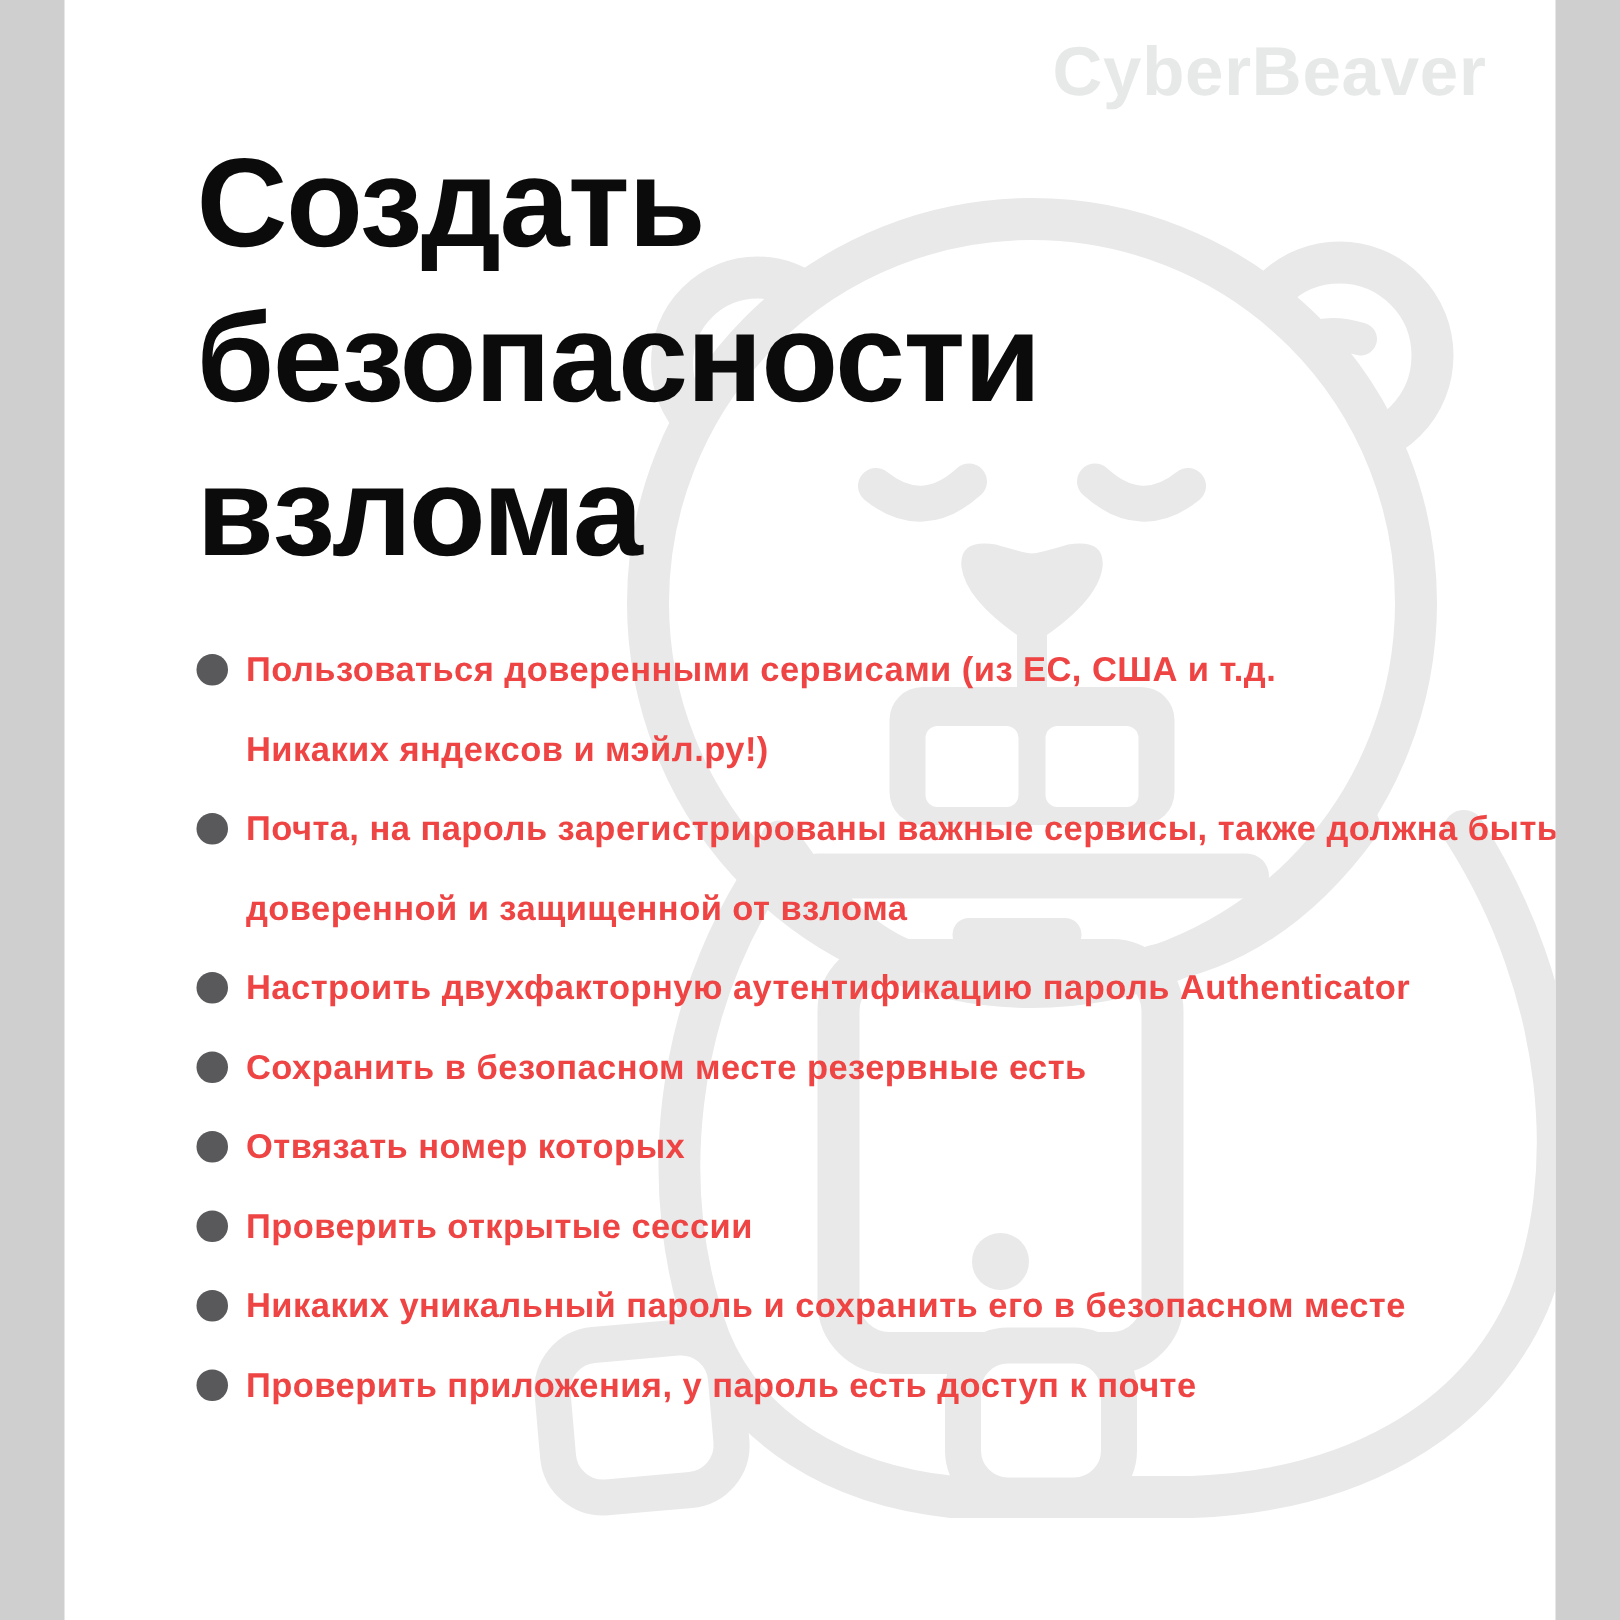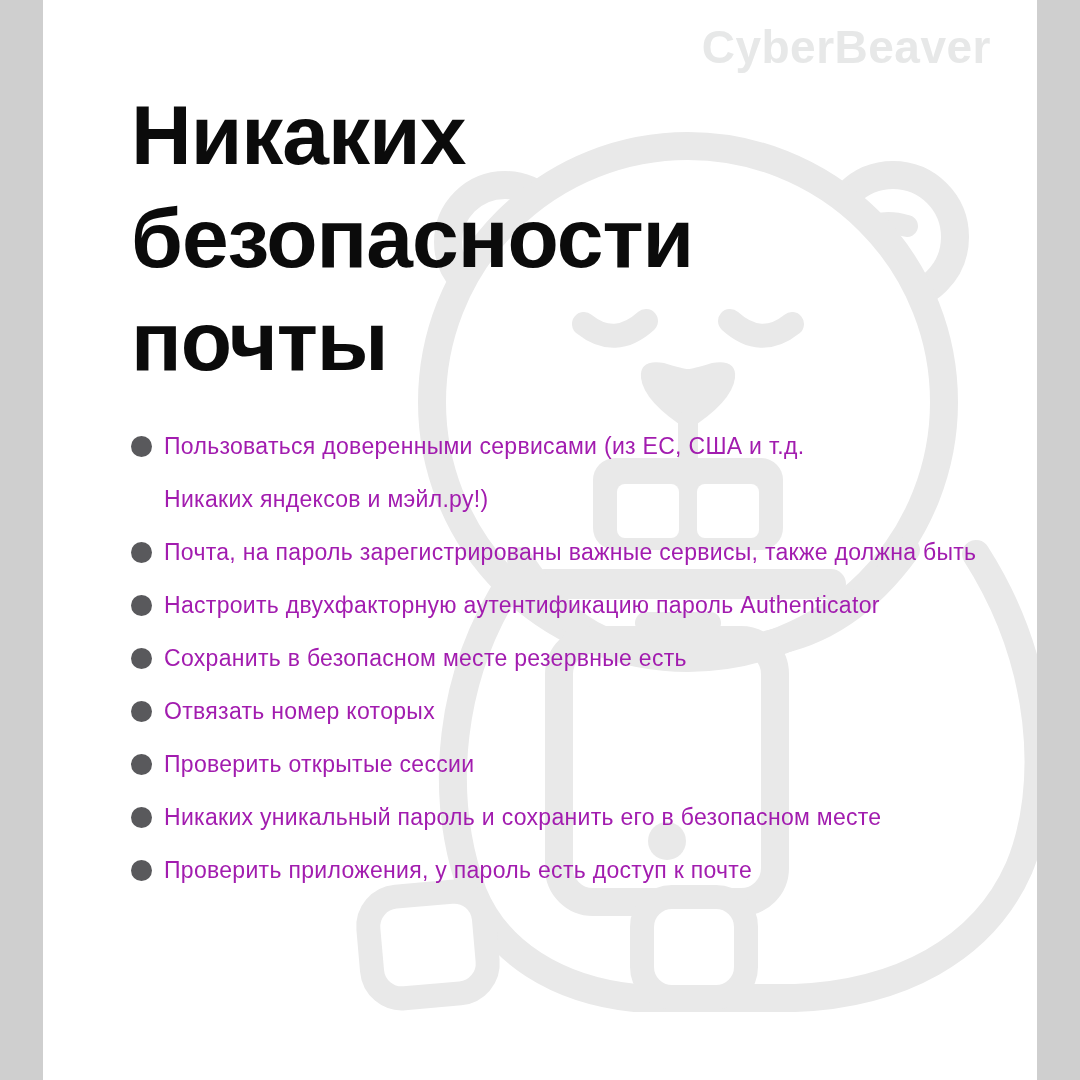--- a/index.html
+++ b/index.html
@@ -57,23 +57,23 @@
     border-radius: 50%;
     background: #59595c;
     margin-top: 16px;
     margin-right: 12px;
   }
   .rule-lines { min-width: 0; }
   .rule-line {
     height: 53px;
     line-height: 53px;
     font-size: 23px;
-    font-weight: normal;
+    font-weight: bold;
     letter-spacing: 0.3px;
-    color: #a21caf;
+    color: #ef4444;
     white-space: nowrap;
   }
 </style>
 </head>
 <body>
 
 <div class="canvas">
 
   <svg class="beaver-svg" viewBox="0 0 1080 1080" aria-hidden="true">
     <g stroke="#e9e9e9" stroke-width="28" fill="none" stroke-linecap="round" stroke-linejoin="round">
@@ -106,39 +106,40 @@
       <circle cx="624" cy="841" r="19" fill="#e9e9e9" stroke="none"></circle>
 
       <rect x="327" y="894" width="116" height="102" rx="30" fill="#ffffff" stroke-width="24" transform="rotate(-5 385 945)"></rect>
       <rect x="599" y="897" width="104" height="100" rx="30" fill="#ffffff" stroke-width="24"></rect>
     </g>
   </svg>
 
   <div class="brand">CyberBeaver</div>
 
   <div class="title">
-    <div class="title-line">Никаких</div>
+    <div class="title-line">Создать</div>
     <div class="title-line">безопасности</div>
-    <div class="title-line">почты</div>
+    <div class="title-line">взлома</div>
   </div>
 
   <div class="rules-list">
 
     <div class="rule-row">
       <span class="bullet"></span>
       <div class="rule-lines">
         <div class="rule-line">Пользоваться доверенными сервисами (из ЕС, США и т.д.</div>
         <div class="rule-line">Никаких яндексов и мэйл.ру!)</div>
       </div>
     </div>
 
     <div class="rule-row">
       <span class="bullet"></span>
       <div class="rule-lines">
         <div class="rule-line">Почта, на пароль зарегистрированы важные сервисы, также должна быть</div>
+        <div class="rule-line">доверенной и защищенной от взлома</div>
       </div>
     </div>
 
     <div class="rule-row">
       <span class="bullet"></span>
       <div class="rule-lines">
         <div class="rule-line">Настроить двухфакторную аутентификацию пароль Authenticator</div>
       </div>
     </div>
 

